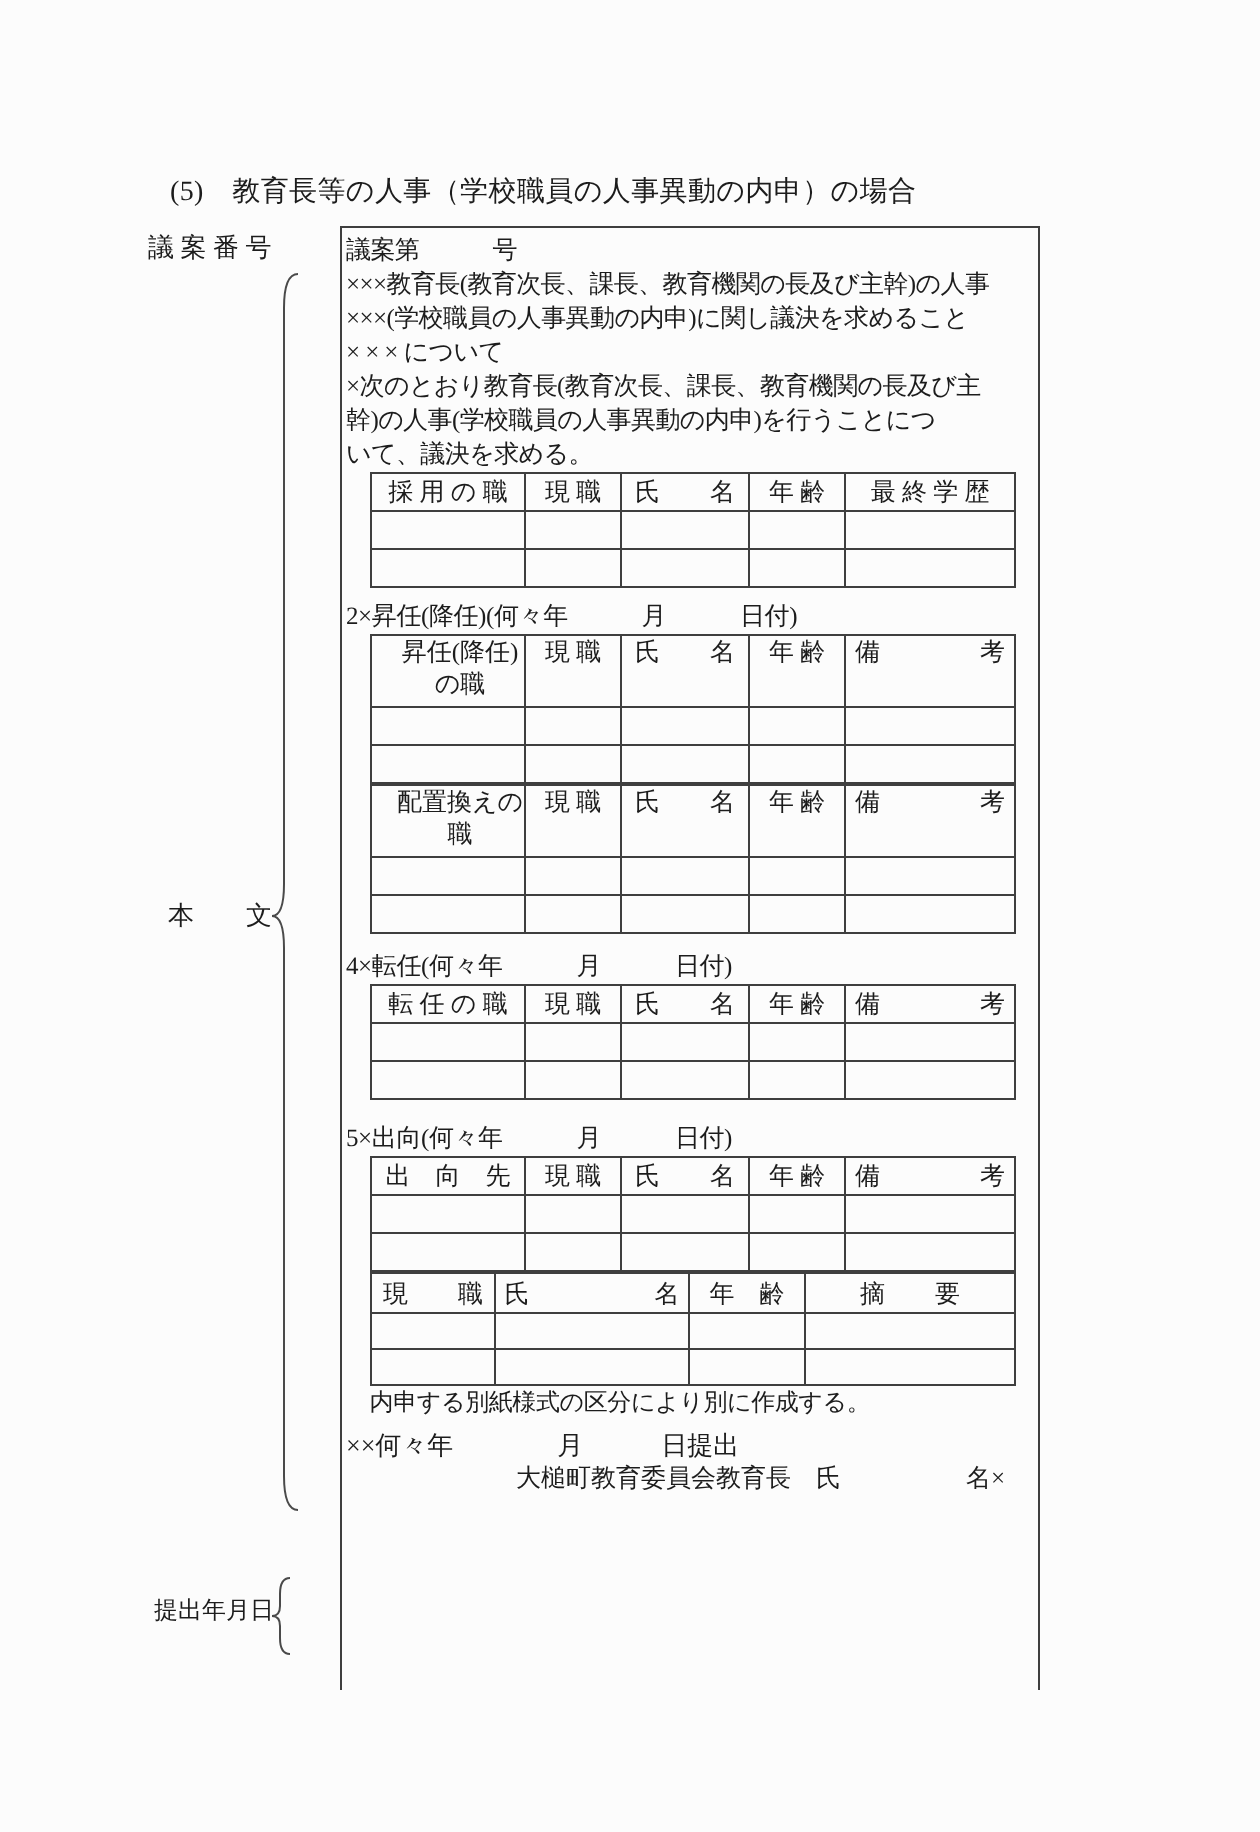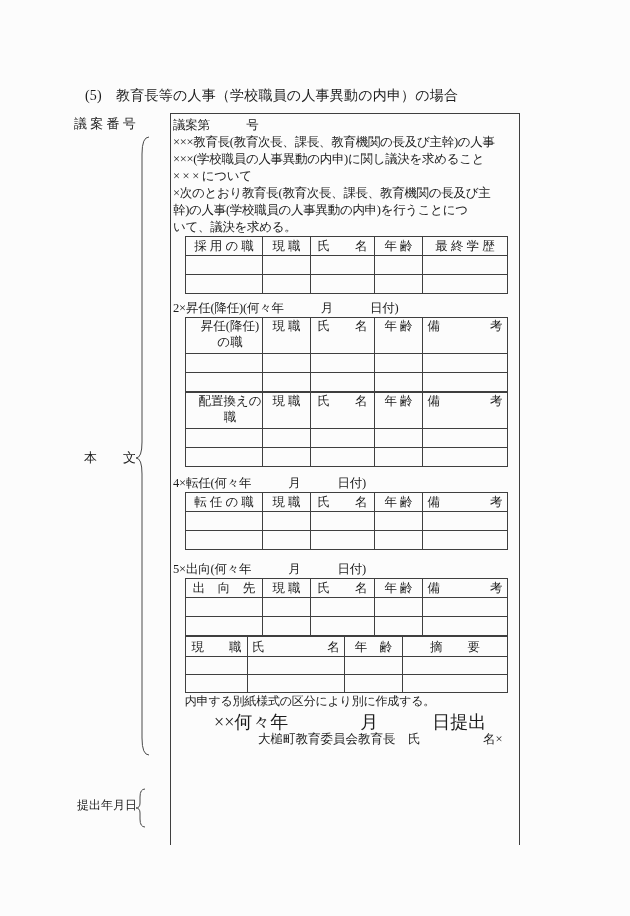--- a/index.html
+++ b/index.html
@@ -59,21 +59,21 @@
   th.hleft{text-align:center;padding-left:12px;}
   
   .c5-0{width:77px}.c5-1{width:48px}.c5-2{width:64px}.c5-3{width:48px}.c5-4{width:85px}
   
   .c4-0{width:62px}.c4-1{width:97px}.c4-2{width:58px}.c4-3{width:105px}
   .note{
     font-size:12px;line-height:17px;letter-spacing:-.2px;
     white-space:nowrap;overflow:hidden;
   }
   .note-first{margin-top:5px;}
-  .submission{font-size:18px;line-height:17px;margin-top:4px;white-space:nowrap;margin-left:41px;}
+  .submission{font-size:13px;line-height:17px;margin-top:4px;white-space:nowrap;}
   .signature{font-size:12.5px;line-height:17px;padding-left:85px;white-space:nowrap;}
 </style>
 </head>
 <body>
 
 <div class="page">
 
   <div class="doc-title">(5)　教育長等の人事（学校職員の人事異動の内申）の場合</div>
 
   <div class="side-label label-gian">議 案 番 号</div>

